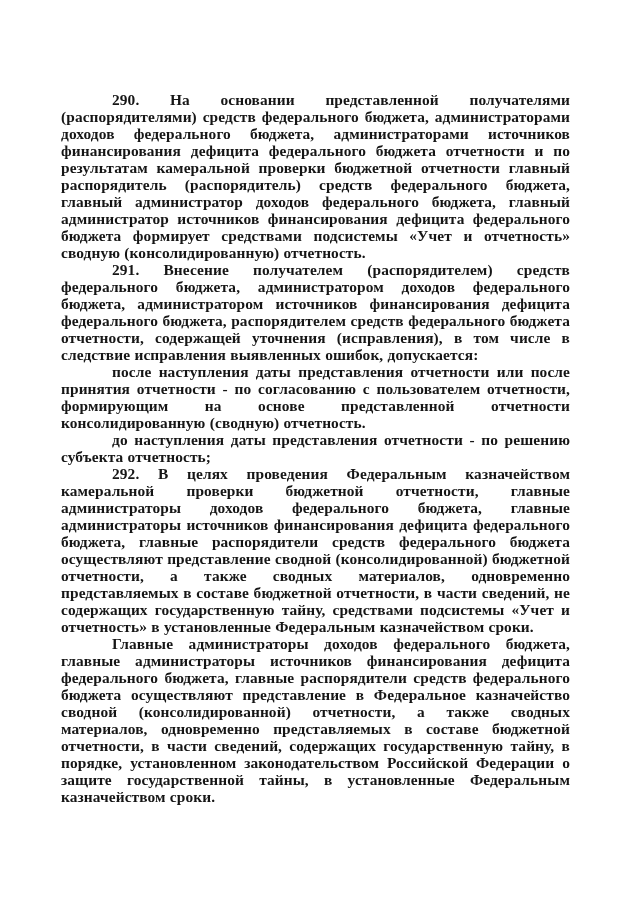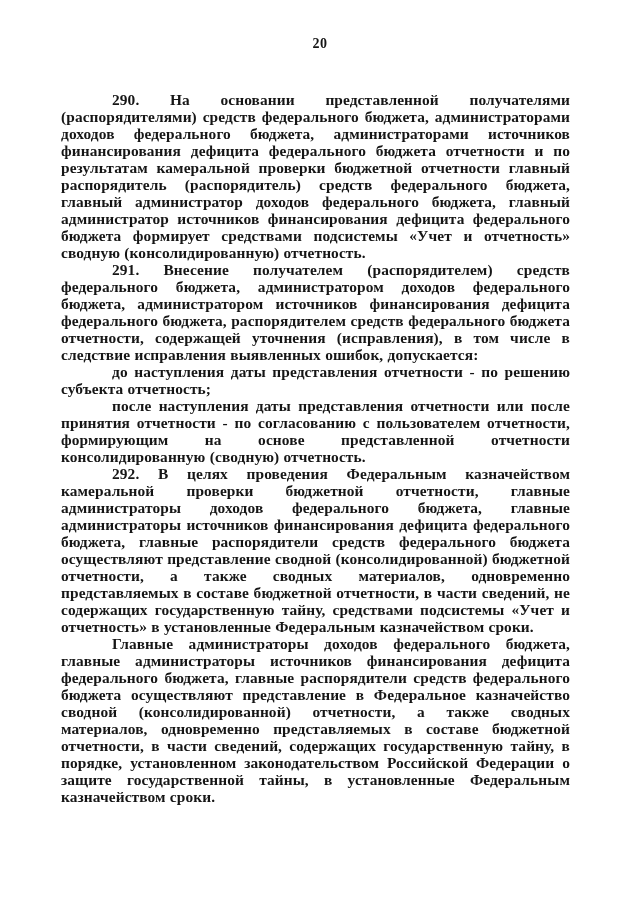--- a/index.html
+++ b/index.html
@@ -58,26 +58,25 @@
     height: 17px;
     background: linear-gradient(to right, rgba(255,255,255,0), rgba(255,255,255,0.5));
     pointer-events: none;
   }
 </style>
 </head>
 <body>
 
 <div class="page">
 
-  <div class="page-number">20</div>
 
   <div class="text-block">
     <p>290. На основании представленной получателями (распорядителями) средств федерального бюджета, администраторами доходов федерального бюджета, администраторами источников финансирования дефицита федерального бюджета отчетности и по результатам камеральной проверки бюджетной отчетности главный распорядитель (распорядитель) средств федерального бюджета, главный администратор доходов федерального бюджета, главный администратор источников финансирования дефицита федерального бюджета формирует средствами подсистемы «Учет и отчетность» сводную (консолидированную) отчетность.</p>
     <p>291. Внесение получателем (распорядителем) средств федерального бюджета, администратором доходов федерального бюджета, администратором источников финансирования дефицита федерального бюджета, распорядителем средств федерального бюджета отчетности, содержащей уточнения (исправления), в том числе в следствие исправления выявленных ошибок, допускается:</p>
+    <p>после наступления даты представления отчетности или после принятия отчетности - по согласованию с пользователем отчетности, формирующим на основе представленной отчетности консолидированную (сводную) отчетность.</p>
     <p>до наступления даты представления отчетности - по решению субъекта отчетность;</p>
-    <p>после наступления даты представления отчетности или после принятия отчетности - по согласованию с пользователем отчетности, формирующим на основе представленной отчетности консолидированную (сводную) отчетность.</p>
     <p>292. В целях проведения Федеральным казначейством камеральной проверки бюджетной отчетности, главные администраторы доходов федерального бюджета, главные администраторы источников финансирования дефицита федерального бюджета, главные распорядители средств федерального бюджета осуществляют представление сводной (консолидированной) бюджетной отчетности, а также сводных материалов, одновременно представляемых в составе бюджетной отчетности, в части сведений, не содержащих государственную тайну, средствами подсистемы «Учет и отчетность» в установленные Федеральным казначейством сроки.</p>
     <p>Главные администраторы доходов федерального бюджета, главные администраторы источников финансирования дефицита федерального бюджета, главные распорядители средств федерального бюджета осуществляют представление в Федеральное казначейство сводной (консолидированной) отчетности, а также сводных материалов, одновременно представляемых в составе бюджетной отчетности, в части сведений, содержащих государственную тайну, в порядке, установленном законодательством Российской Федерации о защите государственной тайны, в установленные Федеральным казначейством сроки.</p>
   </div>
 
   <div class="fade-overlay"></div>
 
 </div>
 
 </body></html>

